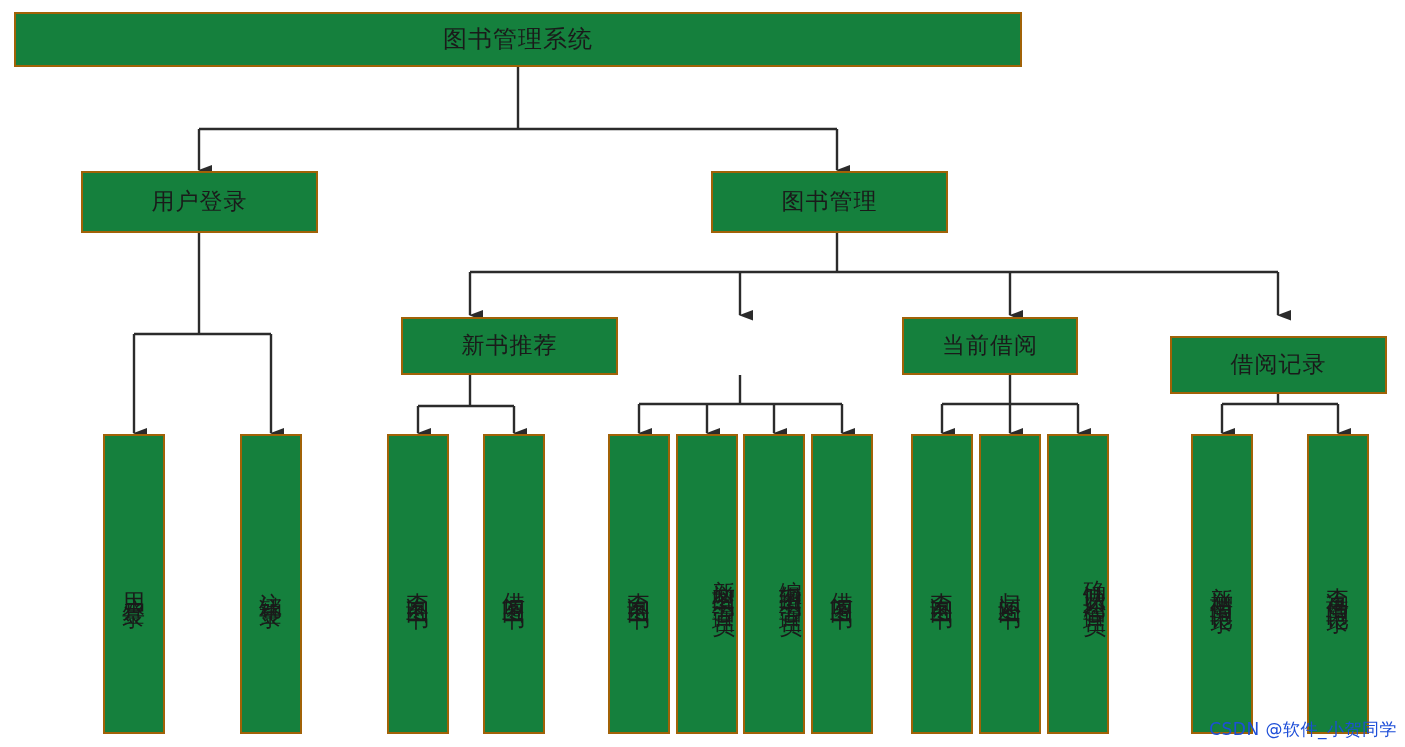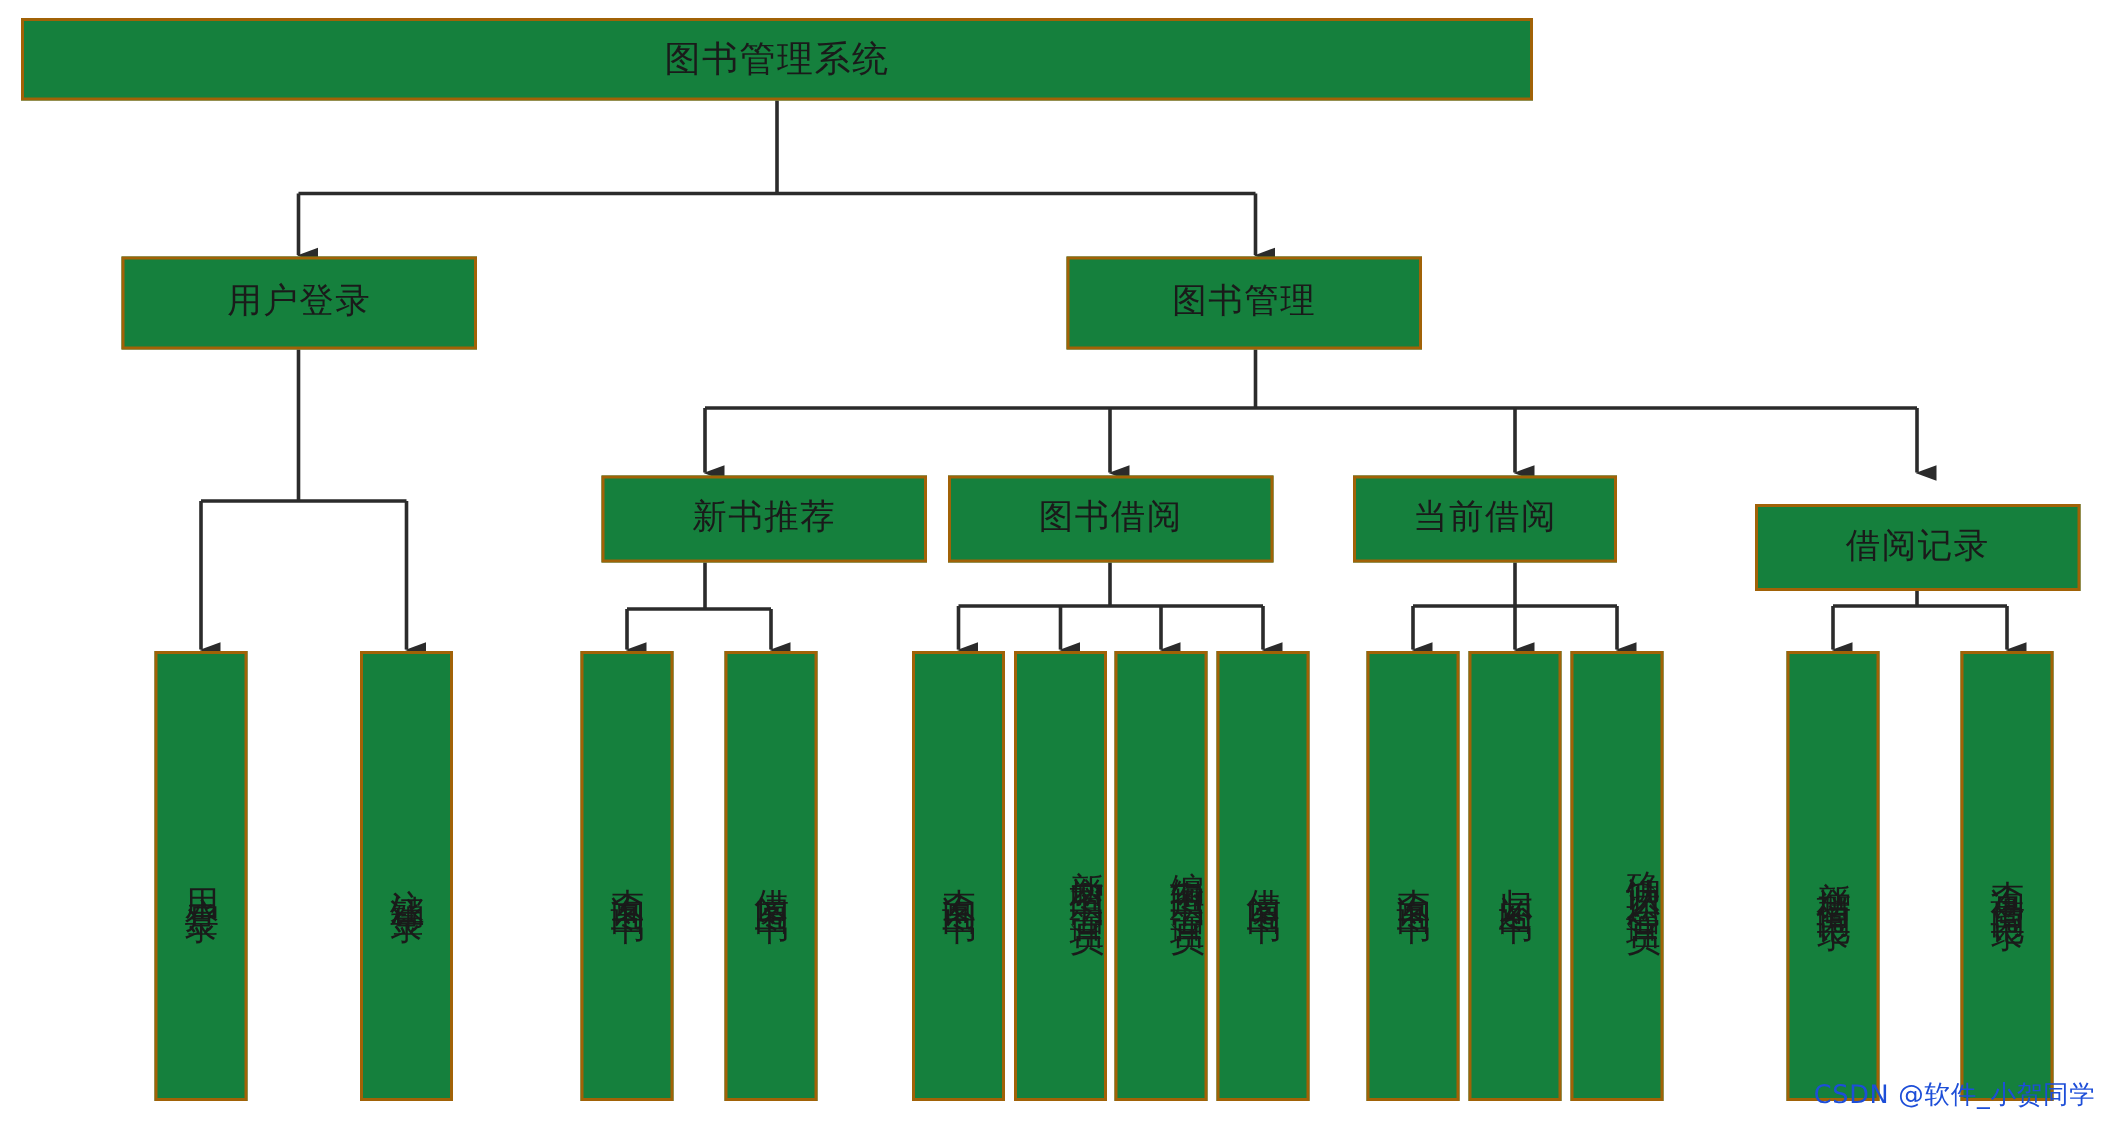--- a/index.html
+++ b/index.html
@@ -126,21 +126,20 @@
   </svg>
 
   <div class="node node-h node-root" style="left:14px; top:12px; width:1008px; height:55px;">图书管理系统</div>
 
   <div class="node node-h" style="left:81px; top:171px; width:237px; height:62px;">用户登录</div>
 
   <div class="node node-h" style="left:711px; top:171px; width:237px; height:62px;text-align:center;">图书管理</div>
 
   <div class="node node-h" style="left:361px; top:317px; width:217px; height:58px;margin-left:40px;">新书推荐</div>
 
-  <div class="node node-h" style="left:632px; top:317px; width:217px; height:58px;">图书借阅</div>
 
   <div class="node node-h" style="left:902px; top:317px; width:176px; height:58px;">当前借阅</div>
 
   <div class="node node-h" style="left:1170px; top:336px; width:217px; height:58px;">借阅记录</div>
 
   <div class="node node-v center-text" style="left:103px; top:434px; width:62px; height:300px;">用户登录</div>
 
   <div class="node node-v center-text" style="left:240px; top:434px; width:62px; height:300px;">注销登录</div>
 
   <div class="node node-v center-text" style="left:387px; top:434px; width:62px; height:300px;">查询图书</div>

